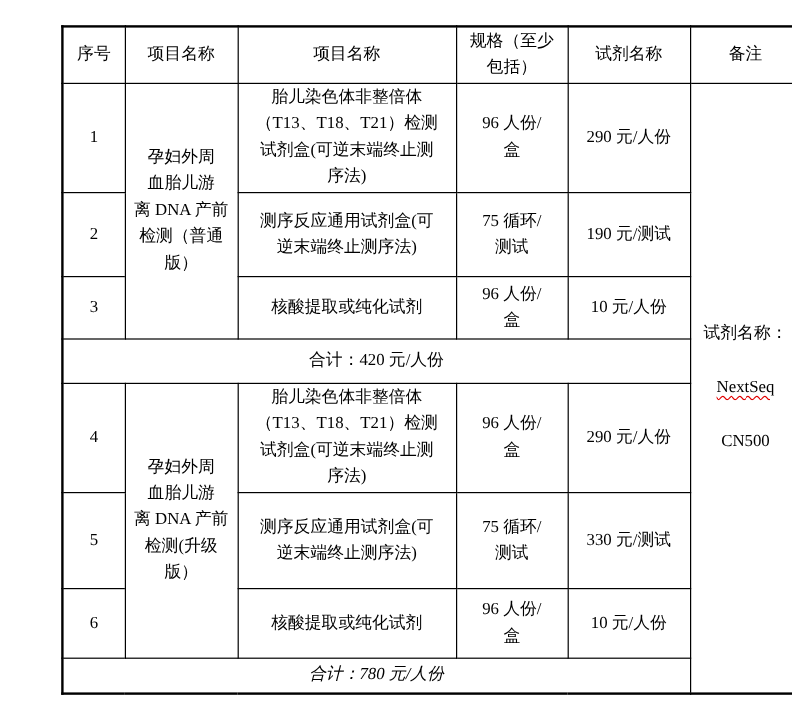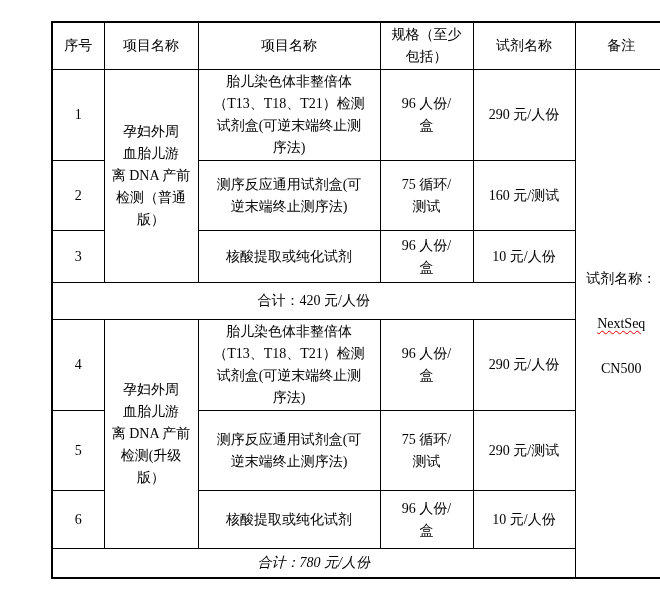--- a/index.html
+++ b/index.html
@@ -98,21 +98,21 @@
         <div class="remark-line">CN500</div>
       </td>
     </tr>
 
     <tr class="h-r2">
       <td>2</td>
       <td>测序反应通用试剂盒(可
 逆末端终止测序法)</td>
       <td>75 循环/
 测试</td>
-      <td>160 元/测试</td>
+      <td>190 元/测试</td>
     </tr>
 
     <tr class="h-r3">
       <td>3</td>
       <td>核酸提取或纯化试剂</td>
       <td>96 人份/
 盒</td>
       <td>10 元/人份</td>
     </tr>
 
@@ -135,21 +135,21 @@
 盒</td>
       <td>290 元/人份</td>
     </tr>
 
     <tr class="h-r5">
       <td>5</td>
       <td>测序反应通用试剂盒(可
 逆末端终止测序法)</td>
       <td>75 循环/
 测试</td>
-      <td>290 元/测试</td>
+      <td>330 元/测试</td>
     </tr>
 
     <tr class="h-r6">
       <td>6</td>
       <td>核酸提取或纯化试剂</td>
       <td>96 人份/
 盒</td>
       <td>10 元/人份</td>
     </tr>
 

